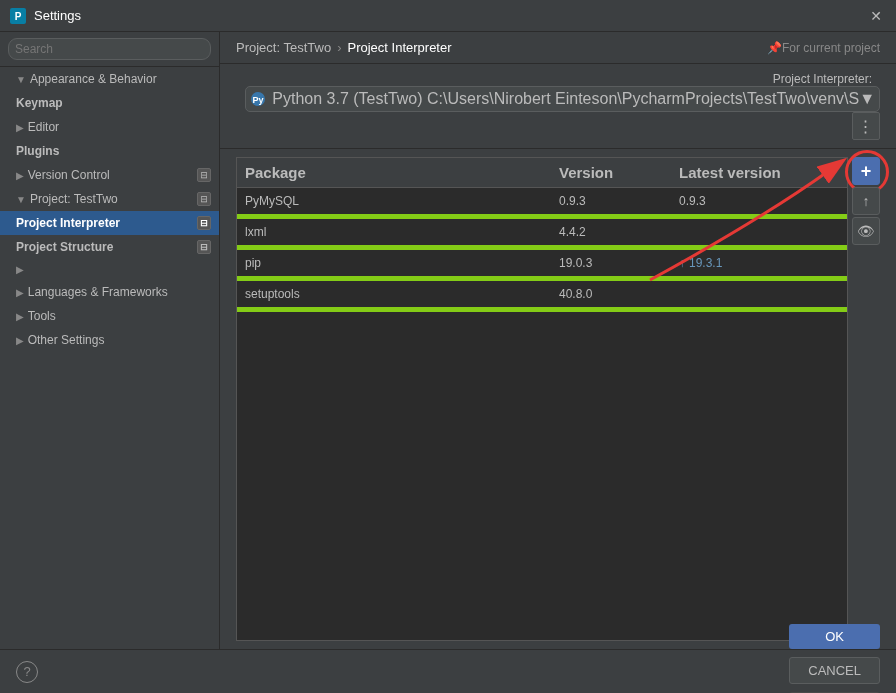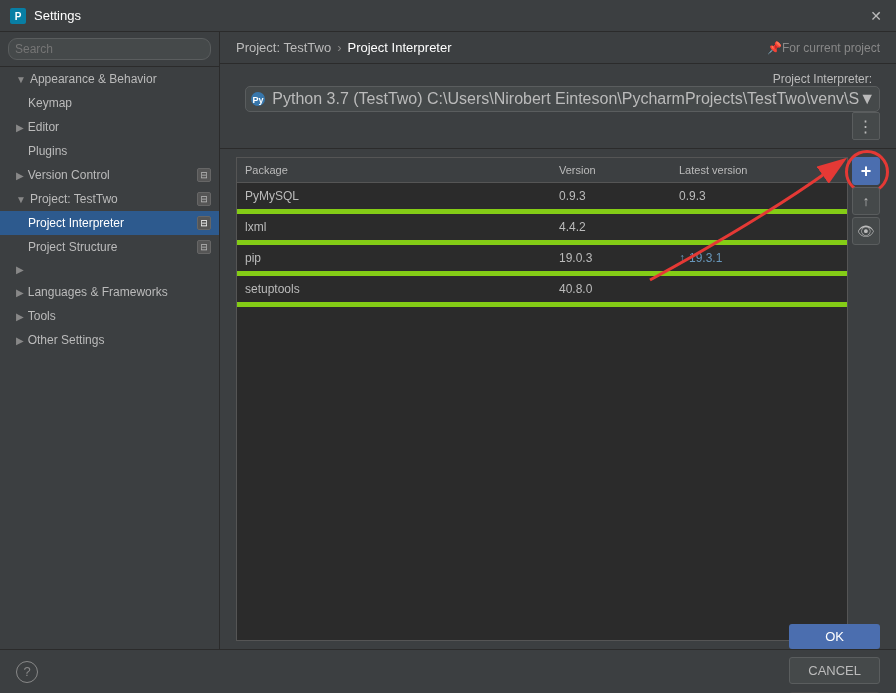--- a/index.html
+++ b/index.html
@@ -104,21 +104,22 @@
       background: #555;
       border: 1px solid #666;
       border-radius: 2px;
       font-size: 9px;
       display: flex;
       align-items: center;
       justify-content: center;
       margin-left: 4px;
     }
     .sidebar-item.child {
-      padding-left: 28px;
+      padding-left: 16px;
+      font-weight: bold;
     }
 
     
     .content-area {
       flex: 1;
       display: flex;
       flex-direction: column;
       background: #3c3f41;
       overflow: hidden;
     }
@@ -224,23 +225,23 @@
       overflow: hidden;
     }
     .table-header {
       display: grid;
       grid-template-columns: 1fr 120px 160px;
       background: #3c3f41;
       border-bottom: 1px solid #555;
       padding: 6px 8px;
     }
     .table-header-cell {
-      font-size: 11px;
-      color: #bbbbbb;
-      font-weight: 400;
+      font-size: 15px;
+      color: #bbbbbb;
+      font-weight: 700;
     }
     .table-body {
       overflow-y: auto;
       flex: 1;
     }
     .table-row {
       display: grid;
       grid-template-columns: 1fr 120px 160px;
       padding: 6px 8px;
       border-bottom: 5px solid #84cc16;

